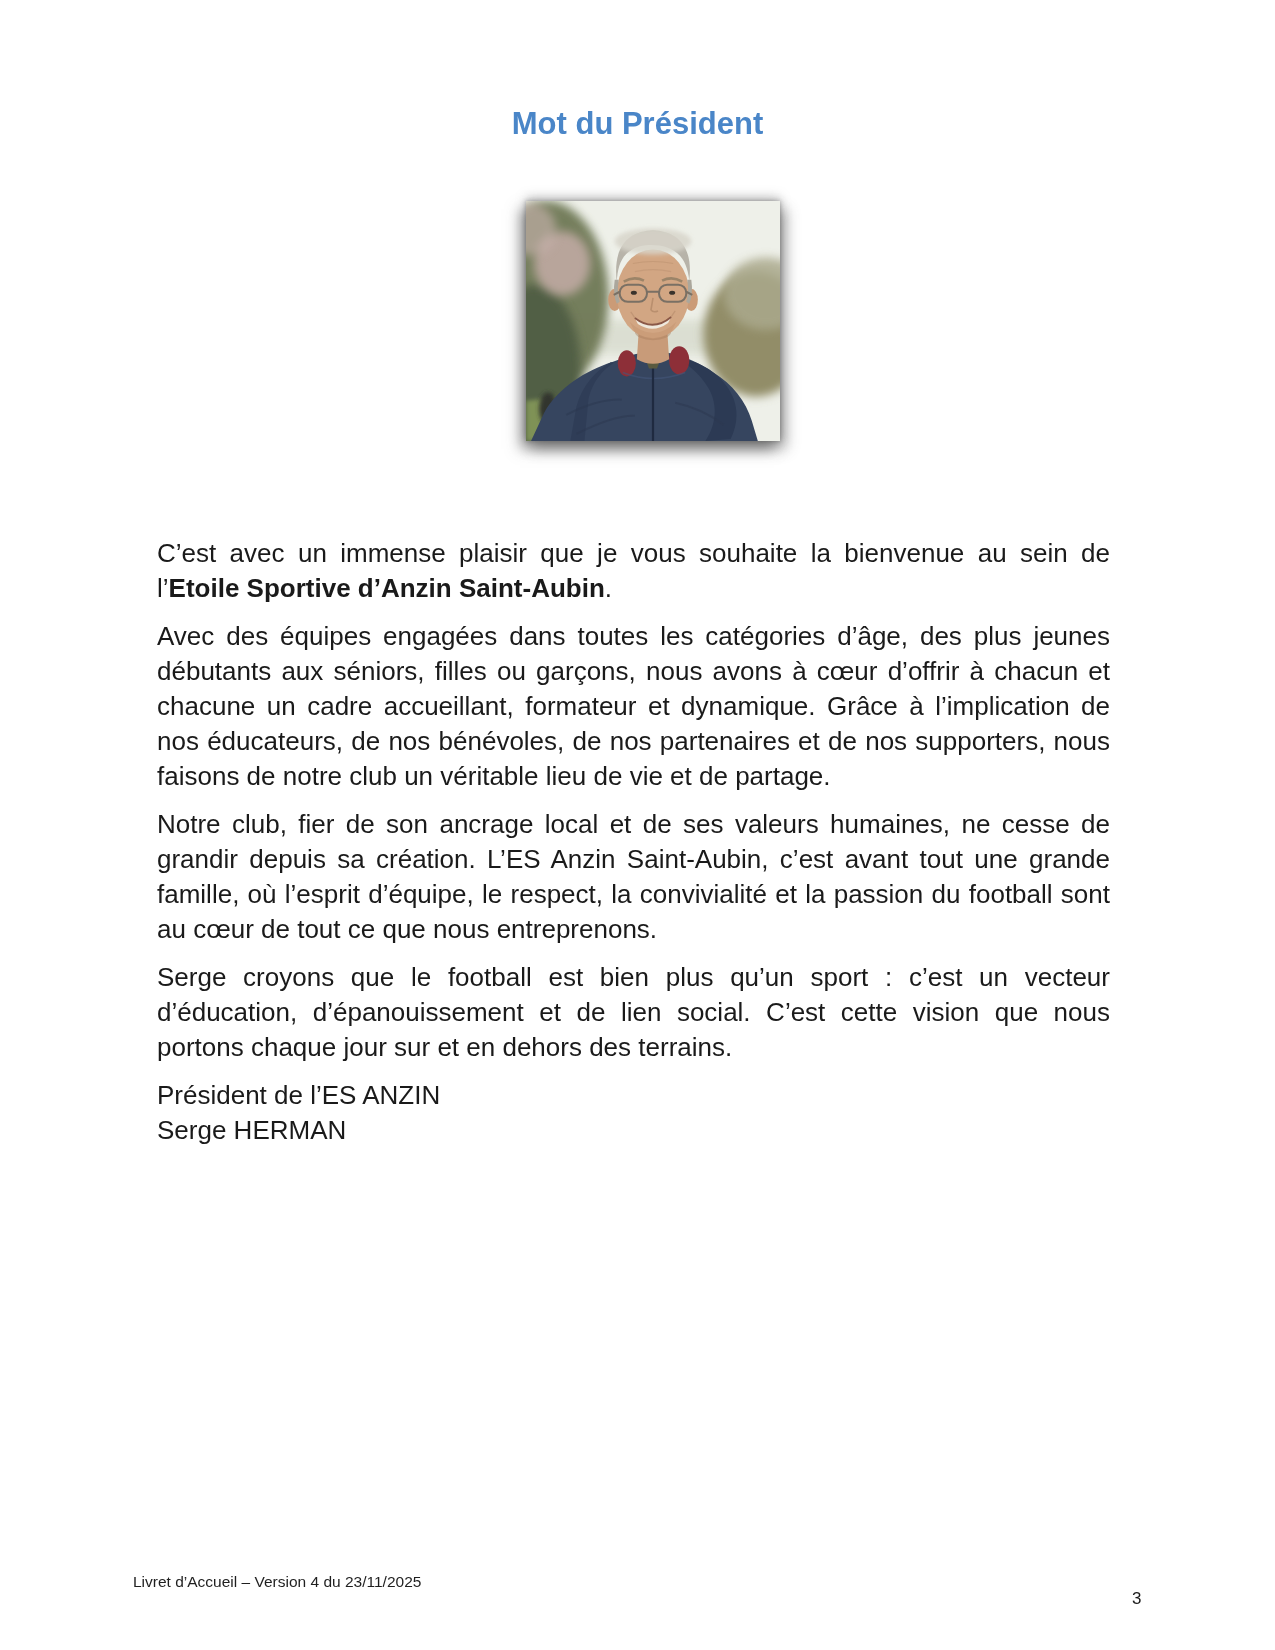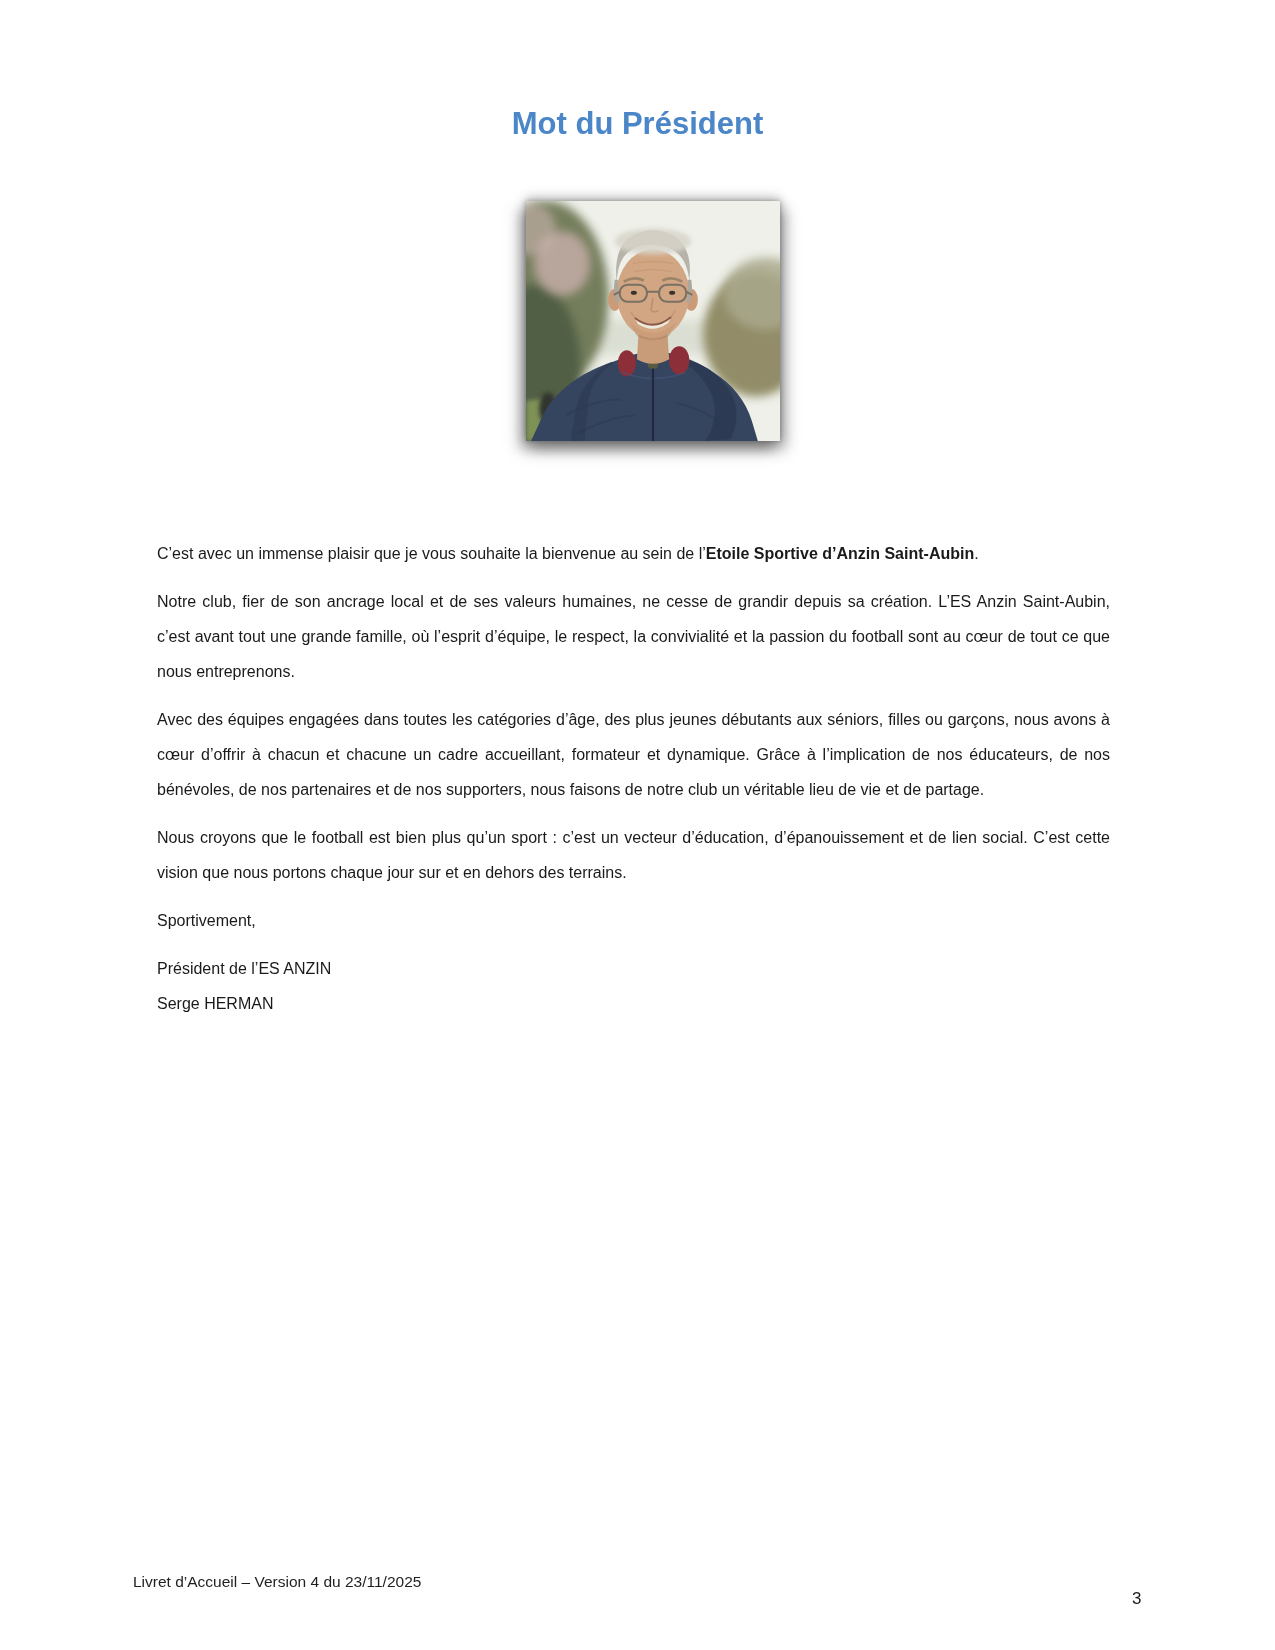--- a/index.html
+++ b/index.html
@@ -35,21 +35,21 @@
        6px 8px 13px rgba(75, 75, 75, 0.45),
        0 -4px 10px rgba(120, 120, 120, 0.40),
        0 0 4px rgba(90, 90, 90, 0.45);
   }
   .photo-frame svg { display: block; width: 100%; height: 100%; }
   .letter {
     position: absolute;
     left: 157px;
     top: 536px;
     width: 953px;
-    font-size: 16px;
+    font-size: 26px;
     line-height: 35px;
     text-align: justify;
   }
   .letter p { margin: 0 0 13px 0; }
   .letter .signature { text-align: left; }
   .page-number {
     position: absolute;
     top: 1589px;
     left: 1132px;
     font-size: 17px;
@@ -145,24 +145,23 @@
 
       <path d="M108 116 Q 126 129 144 115 L 141 121 Q 126 132 111 122 Z" fill="#efe9dd"></path>
       <path d="M108 116 Q 126 130 144 115" stroke="#8a5847" stroke-width="1.8" fill="none"></path>
       <path d="M104 110 Q 108 116 108 116" stroke="#b98f6e" stroke-width="1.3" fill="none" opacity="0.7"></path>
       <path d="M148 109 Q 144 115 144 115" stroke="#b98f6e" stroke-width="1.3" fill="none" opacity="0.7"></path>
     </svg>
   </div>
 
   <div class="letter">
     <p><span>C’est avec un immense plaisir que je vous souhaite la bienvenue au sein de l’</span><strong>Etoile Sportive d’Anzin Saint-Aubin</strong><span>.</span></p>
+    <p>Avec des équipes engagées dans toutes les catégories d’âge, des plus jeunes débutants aux séniors, filles ou garçons, nous avons à cœur d’offrir à chacun et chacune un cadre accueillant, formateur et dynamique. Grâce à l’implication de nos éducateurs, de nos bénévoles, de nos partenaires et de nos supporters, nous faisons de notre club un véritable lieu de vie et de partage.</p>
     <p>Notre club, fier de son ancrage local et de ses valeurs humaines, ne cesse de grandir depuis sa création. L’ES Anzin Saint-Aubin, c’est avant tout une grande famille, où l’esprit d’équipe, le respect, la convivialité et la passion du football sont au cœur de tout ce que nous entreprenons.</p>
-    <p>Avec des équipes engagées dans toutes les catégories d’âge, des plus jeunes débutants aux séniors, filles ou garçons, nous avons à cœur d’offrir à chacun et chacune un cadre accueillant, formateur et dynamique. Grâce à l’implication de nos éducateurs, de nos bénévoles, de nos partenaires et de nos supporters, nous faisons de notre club un véritable lieu de vie et de partage.</p>
-    <p>Nous croyons que le football est bien plus qu’un sport : c’est un vecteur d’éducation, d’épanouissement et de lien social. C’est cette vision que nous portons chaque jour sur et en dehors des terrains.</p>
-    <p>Sportivement,</p>
+    <p>Serge croyons que le football est bien plus qu’un sport : c’est un vecteur d’éducation, d’épanouissement et de lien social. C’est cette vision que nous portons chaque jour sur et en dehors des terrains.</p>
     <p class="signature">
       </p>
       <div>Président de l’ES ANZIN</div>
       <div>Serge HERMAN</div>
     <p></p>
   </div>
 
   <div class="page-number">3</div>
   <div class="footer-text">Livret d’Accueil – Version 4 du 23/11/2025</div>
 

